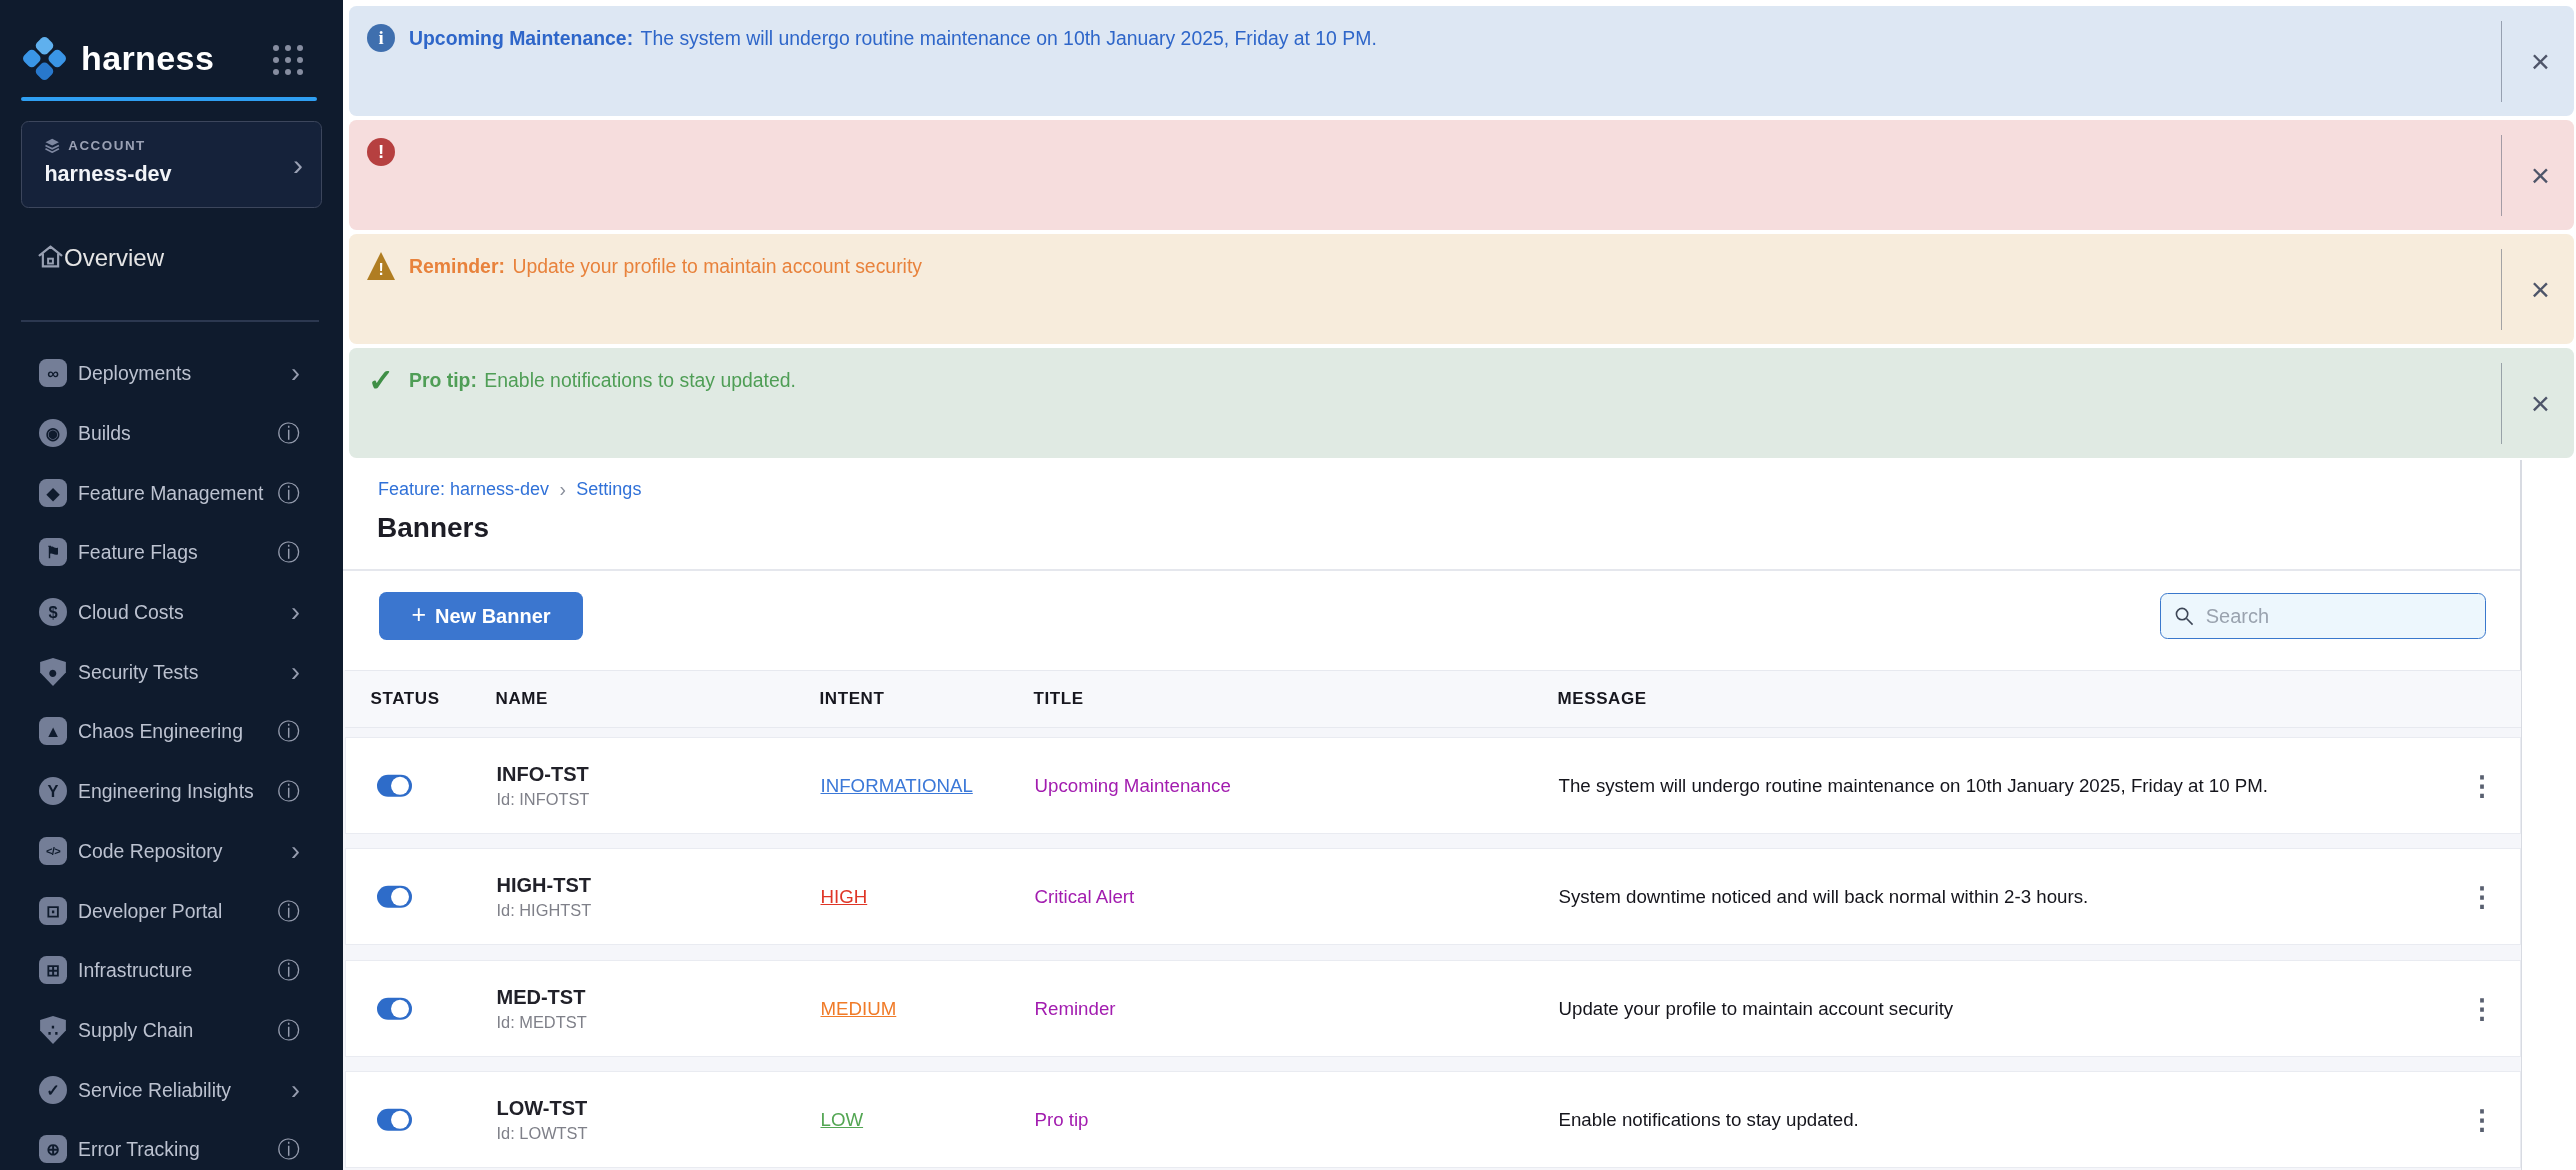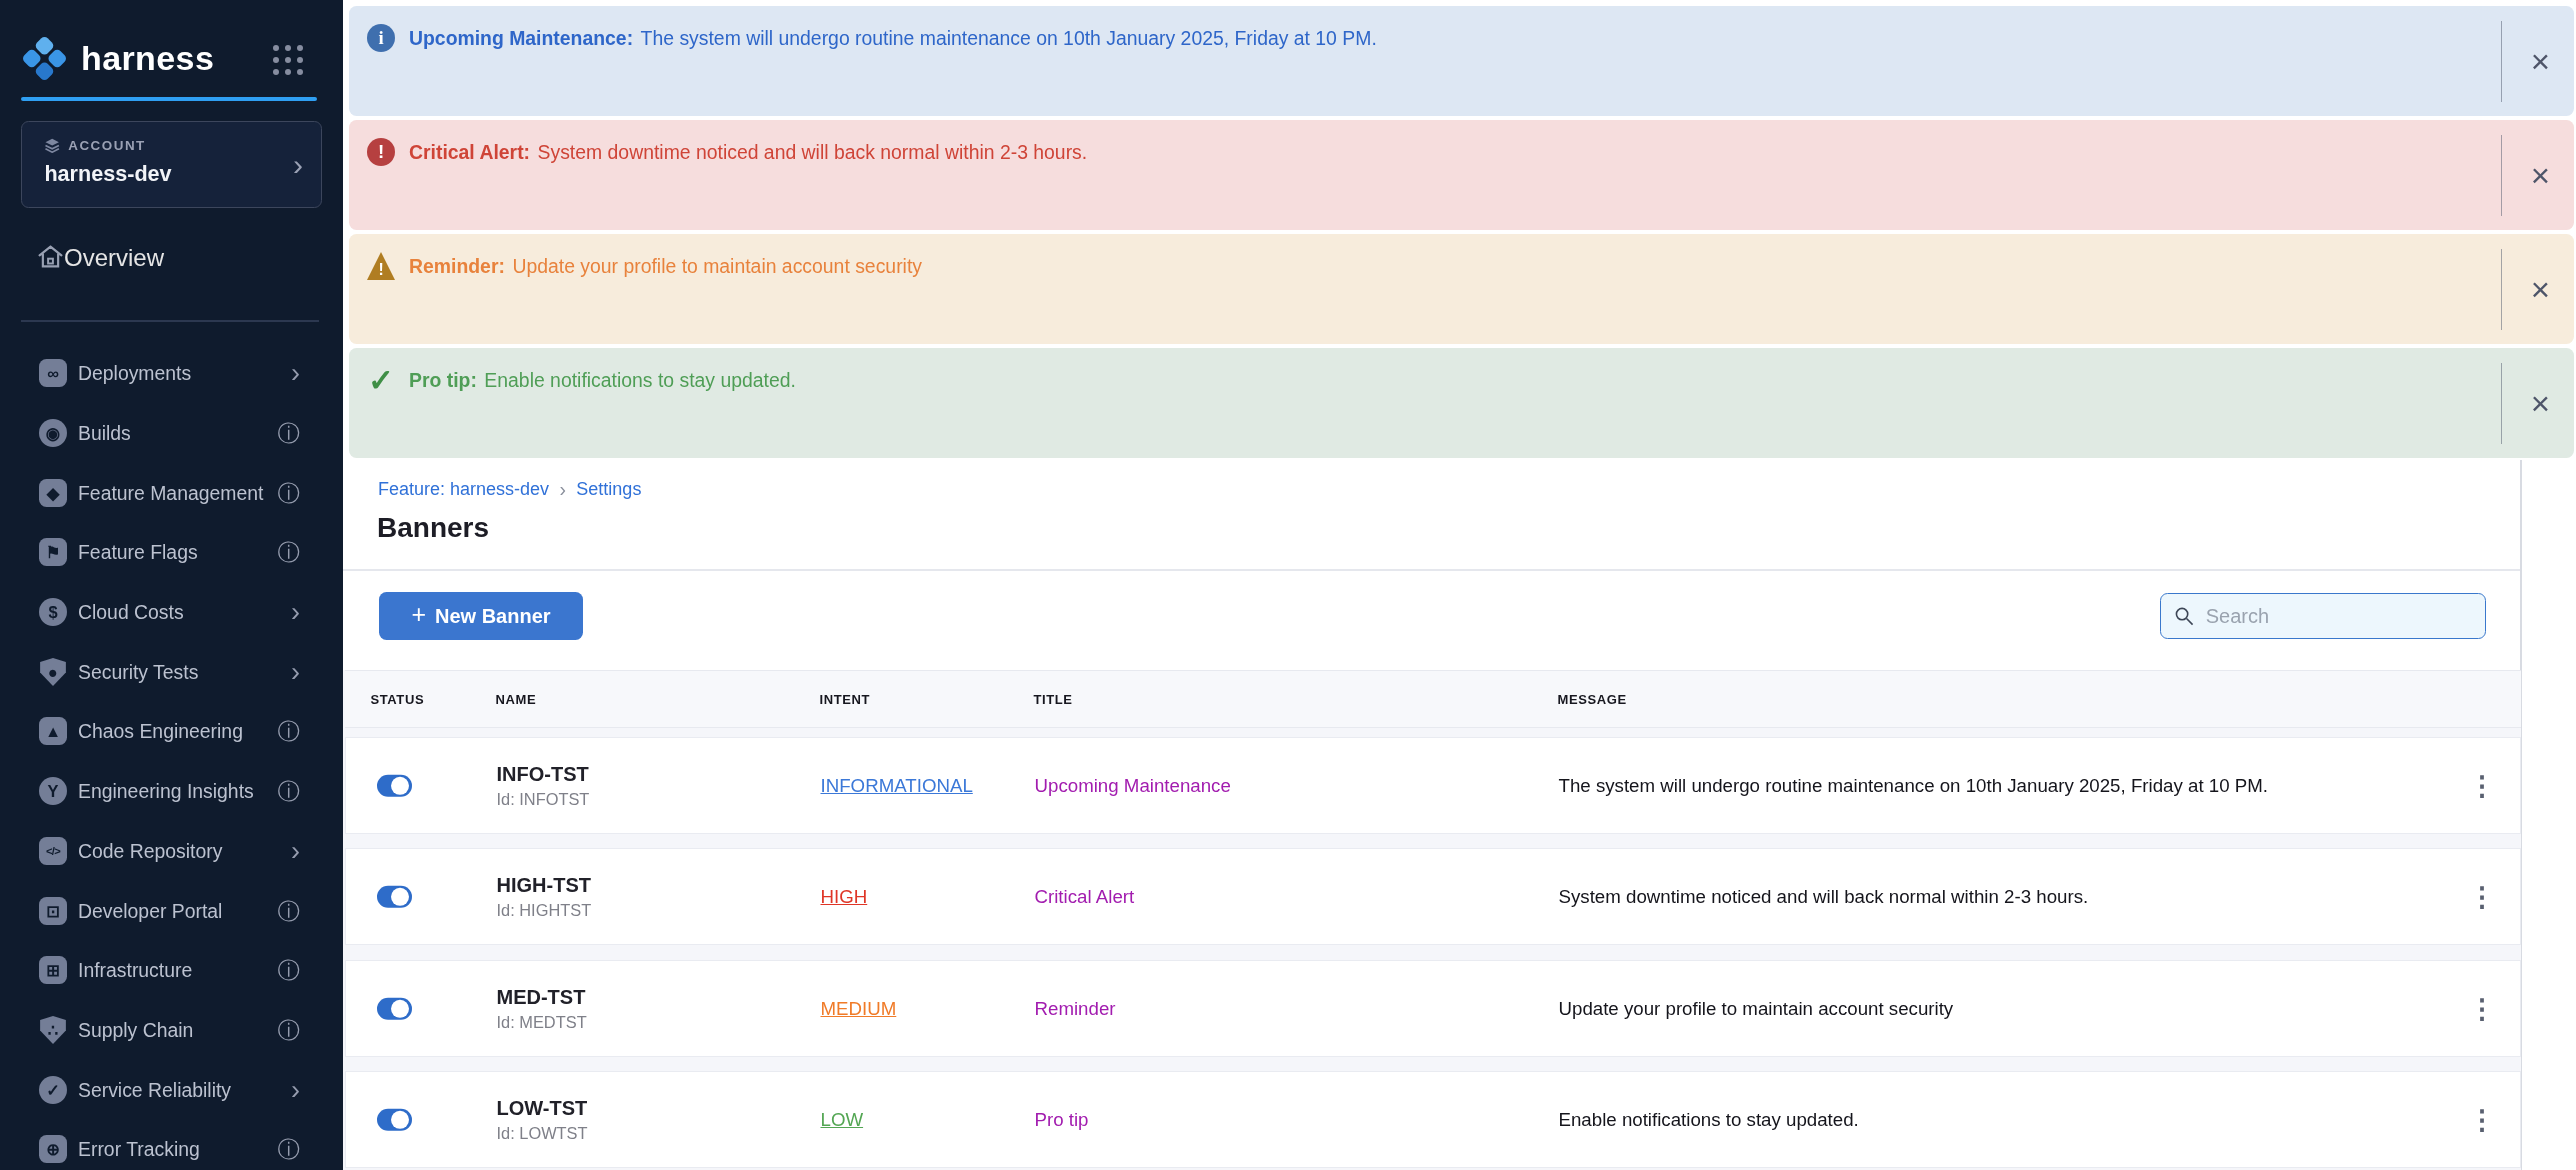--- a/index.html
+++ b/index.html
@@ -66,21 +66,21 @@
   .new-banner-btn { position:absolute; left:379px; top:592px; width:204px; height:48px; background:#3b76cf; border:none; border-radius:7.5px; color:#ffffff; font-family:"Liberation Sans",sans-serif; font-size:20px; font-weight:bold; cursor:pointer; display:flex; align-items:center; justify-content:center; gap:9px; }
   .new-banner-btn .plus { font-size:25px; font-weight:normal; margin-top:-2.2px; }
 
   .search-box { position:absolute; left:2160px; top:593px; width:326px; height:46px; background:#edf7fd; border:1.5px solid #3a78cc; border-radius:7.5px; display:flex; align-items:center; padding:0 13.4px; gap:10.4px; }
   .search-box input { flex:1; border:none; outline:none; background:transparent; font-family:"Liberation Sans",sans-serif; font-size:20px; color:#2b2b33; }
   .search-box input::placeholder { color:#9aa3af; }
 
   
   .table-area { position:absolute; left:343px; top:670px; width:2178px; height:500px; background:#f5f6fa; }
   .thead { position:absolute; left:1.5px; top:0; width:2176px; height:58px; background:#f7f8fb; border-top:1.5px solid #e7e9ef; border-bottom:1.5px solid #e7e9ef; }
-  .th { position:absolute; top:50%; transform:translateY(-50%); font-size:13px; font-weight:bold; color:#17171f; letter-spacing:0.6px; }
+  .th { position:absolute; top:50%; transform:translateY(-50%); font-size:17px; font-weight:bold; color:#17171f; letter-spacing:0.6px; }
   .row { position:absolute; left:1.5px; width:2176px; height:97px; background:#ffffff; border:0.7px solid #e9ebf1;padding-left:20px; }
   .cell { position:absolute; top:50%; transform:translateY(-50%); white-space:nowrap; }
   .toggle { position:absolute; left:31px; top:50%; transform:translateY(-50%); width:35px; height:22.4px; border-radius:12px; background:#2e6cc9; cursor:pointer; }
   .toggle .knob { position:absolute; right:2.2px; top:2.2px; width:18px; height:18px; border-radius:50%; background:#ffffff; }
   .name-cell { left:151px; }
   .rname { font-size:20px; font-weight:bold; color:#212129; }
   .rid { font-size:16.4px; color:#7f8089; margin-top:4.5px;text-align:right; }
   .intent { left:475px; font-size:18.7px;text-decoration:underline; }
   .intent-informational { color:#3b78d8; }
   .intent-high { color:#df3526; }
@@ -249,21 +249,20 @@
 
   <div class="banner banner-info" style="top:6px">
     <span class="bicon">i</span>
     <div class="btext"><span class="blabel">Upcoming Maintenance:</span><span class="bmsg">The system will undergo routine maintenance on 10th January 2025, Friday at 10 PM.</span></div>
     <span class="bdivider"></span>
     <span class="bclose">×</span>
   </div>
 
   <div class="banner banner-critical" style="top:120px">
     <span class="bicon">!</span>
-    <div class="btext"><span class="blabel">Critical Alert:</span><span class="bmsg">System downtime noticed and will back normal within 2-3 hours.</span></div>
     <span class="bdivider"></span>
     <span class="bclose">×</span>
   </div>
 
   <div class="banner banner-warning" style="top:234px">
     <span class="bicon">!</span>
     <div class="btext"><span class="blabel">Reminder:</span><span class="bmsg">Update your profile to maintain account security</span></div>
     <span class="bdivider"></span>
     <span class="bclose">×</span>
   </div>

